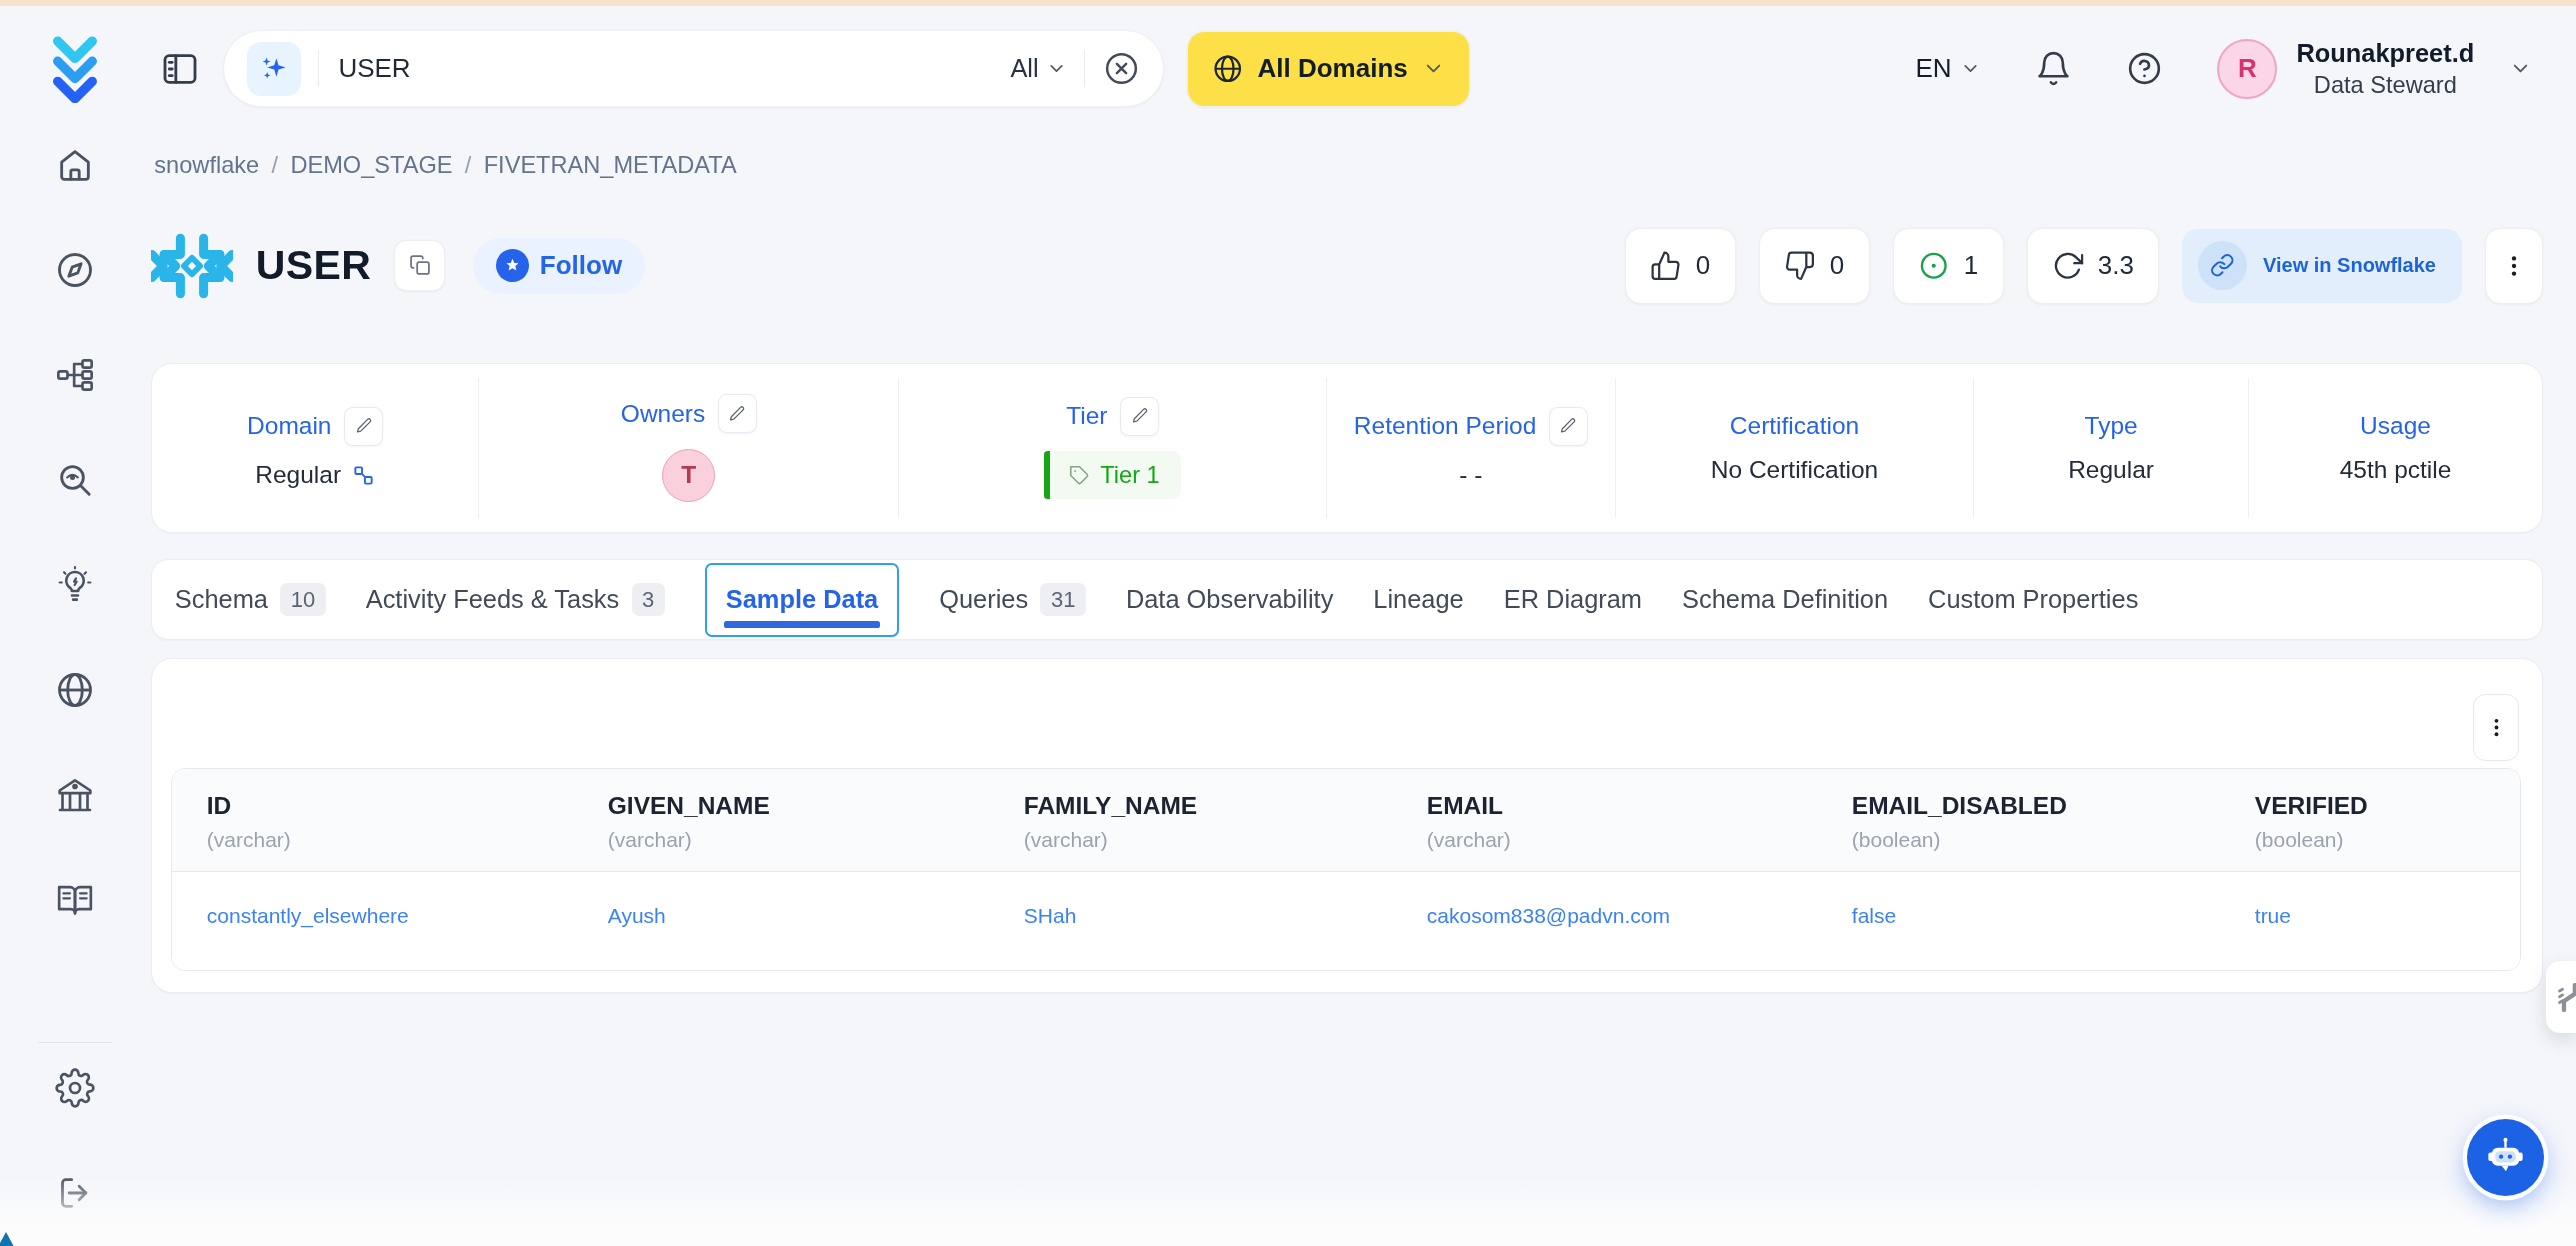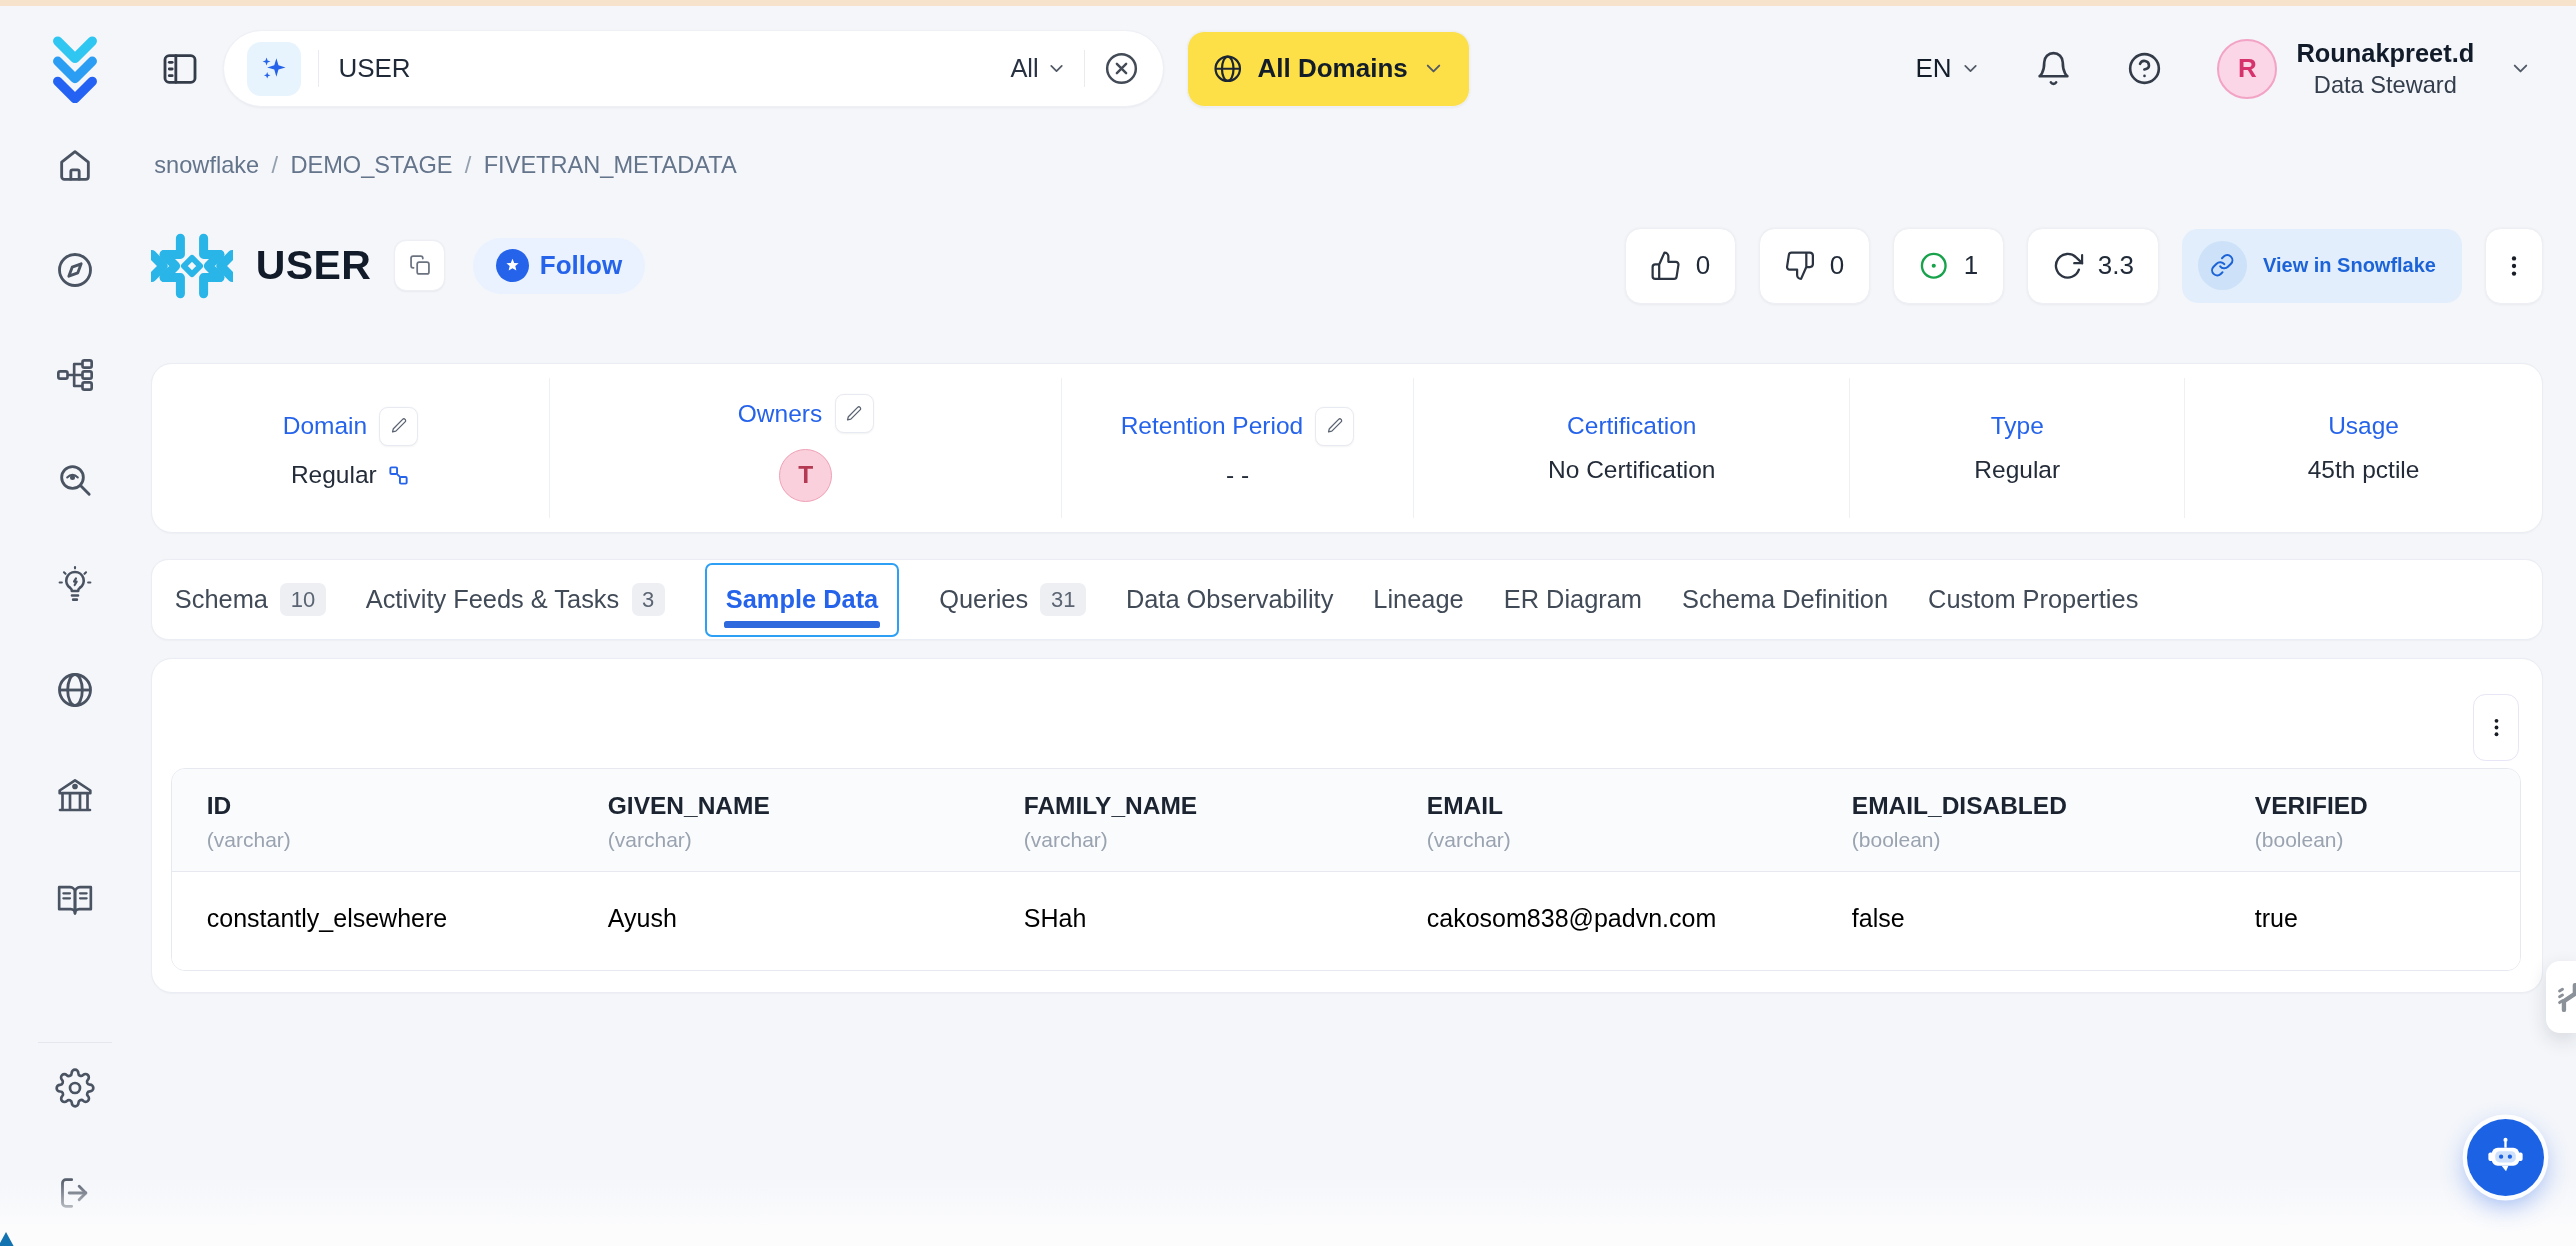--- a/index.html
+++ b/index.html
@@ -112,21 +112,21 @@
              box-shadow:0 0.9px 1.8px rgba(16,24,40,.03);position:relative;}
   .card-kebab{position:absolute;top:35px;right:23px;width:44px;height:65px;background:#fff;border:0.9px solid #e6e6f7;
               border-radius:12.3px;display:flex;align-items:center;justify-content:center;cursor:pointer;}
   .card-kebab svg{width:23px;height:23px;color:#181c25;}
   .sample-table{margin:109px 21px 0 19px;border:0.9px solid #e7e9f0;border-radius:14px;overflow:hidden;}
   .t-head{display:grid;grid-template-columns:401px 416px 403px 425px 403px auto;background:#fafbfd;border-bottom:0.9px solid #e7e9f0;}
   .th{padding:23px 0 19px 35px;}
   .th .cname{font-size:24.5px;font-weight:700;color:#1b2430;}
   .th .ctype{font-size:21px;color:#9aa3b0;margin-top:8.8px;}
   .t-row{display:grid;grid-template-columns:401px 416px 403px 425px 403px auto;height:98px;background:#fff;}
-  .td{padding:31.5px 0 0 35px;font-size:25px;color:#000000;white-space:nowrap;overflow:hidden;}
+  .td{padding:31.5px 0 0 35px;font-size:21px;color:#3b82f6;white-space:nowrap;overflow:hidden;}
 
   
   .bottom-fade{position:absolute;left:0;right:0;bottom:0;height:70px;
                background:linear-gradient(to bottom,rgba(244,246,250,0),#fcfcfd 75%);pointer-events:none;}
   .edge-handle{position:absolute;right:0;top:961px;width:30px;height:72px;background:#fff;border-radius:14px 0 0 14px;
                box-shadow:0 7px 19px rgba(25,32,45,.14);display:flex;align-items:center;justify-content:flex-end;
                overflow:hidden;cursor:pointer;}
   .edge-handle svg{width:35px;height:35px;color:#8b9198;margin-right:-12.3px;}
   .chatbot{position:absolute;right:32px;bottom:50px;width:77px;height:77px;border-radius:50%;background:#1b62e4;
            box-shadow:0 0 0 4.4px rgba(255,255,255,.95),0 8.8px 26px rgba(37,99,235,.45);
@@ -494,20 +494,39 @@
               <span class="pencil">
                   <svg viewBox="0 0 20 20" width="17.5" height="17.5">
                     <use href="#i-pencil"></use>
                   </svg>
                 </span>
             </div>
             <div class="meta-value">
               <span class="owner-av">T</span>
             </div>
           </div>
+          <div class="meta-col m-tier">
+            <div class="meta-label">
+              <span>Tier</span>
+              <span class="pencil">
+                  <svg viewBox="0 0 20 20" width="17.5" height="17.5">
+                    <use href="#i-pencil"></use>
+                  </svg>
+                </span>
+            </div>
+            <div class="meta-value">
+              <span class="tier-badge">
+                <span class="bar"></span>
+                <svg viewBox="0 0 24 24" width="21" height="21">
+                    <use href="#i-tag"></use>
+                  </svg>
+                <span class="lbl">Tier 1</span>
+              </span>
+            </div>
+          </div>
           <div class="meta-col m-ret">
             <div class="meta-label">
               <span>Retention Period</span>
               <span class="pencil">
                   <svg viewBox="0 0 20 20" width="17.5" height="17.5">
                     <use href="#i-pencil"></use>
                   </svg>
                 </span>
             </div>
             <div class="meta-value">

